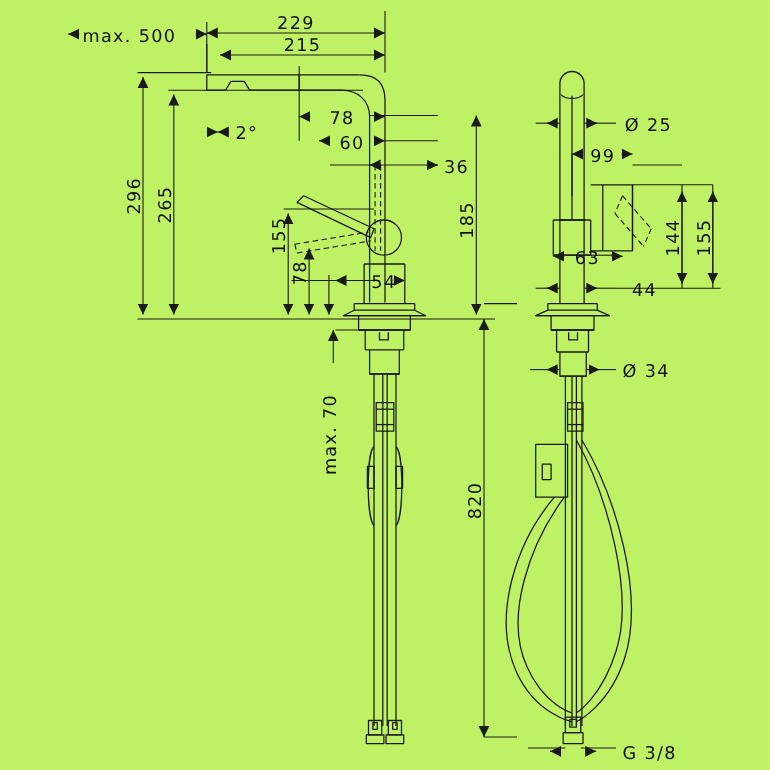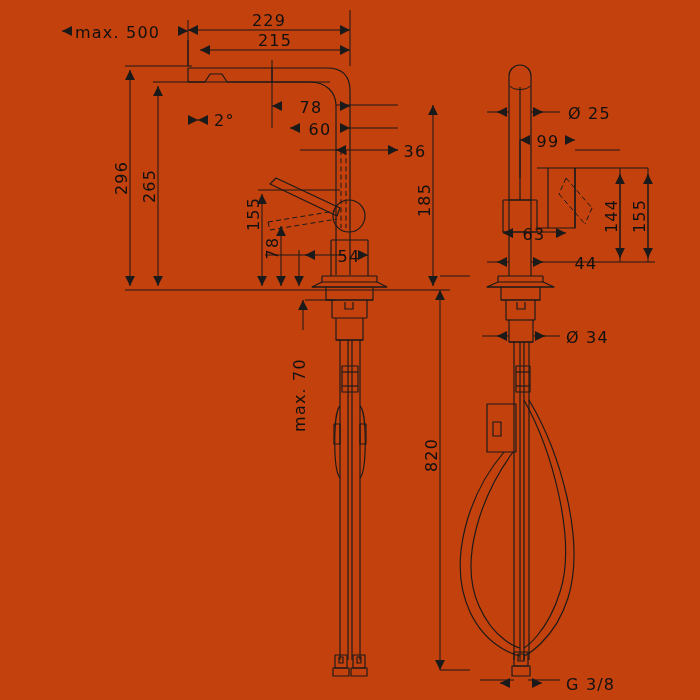--- a/index.html
+++ b/index.html
@@ -5,21 +5,21 @@
 <style>
   html, body {
     margin: 0;
     padding: 0;
     background: #ffffff;
   }
   #sheet {
     position: relative;
     width: 700px;
     height: 700px;
-    background: #c2410c;
+    background: #bef264;
     overflow: hidden;
     font-family: "DejaVu Sans", sans-serif;
   }
   #sheet svg {
     display: block;
   }
   .dimtext {
     font-family: "DejaVu Sans", sans-serif;
     font-size: 16px;
     fill: #111111;

